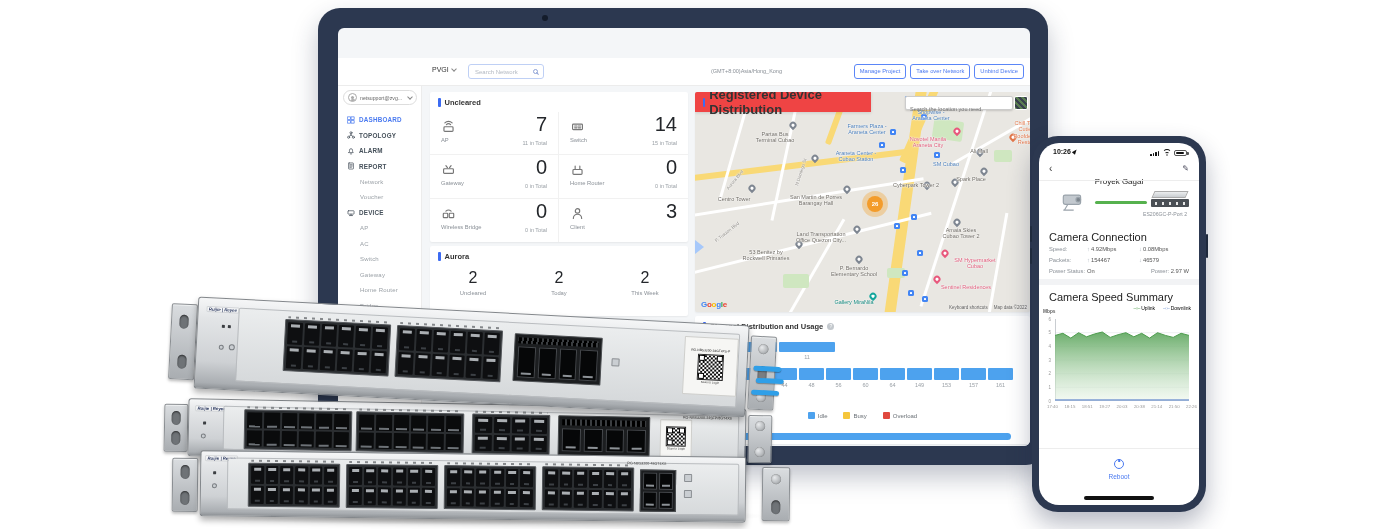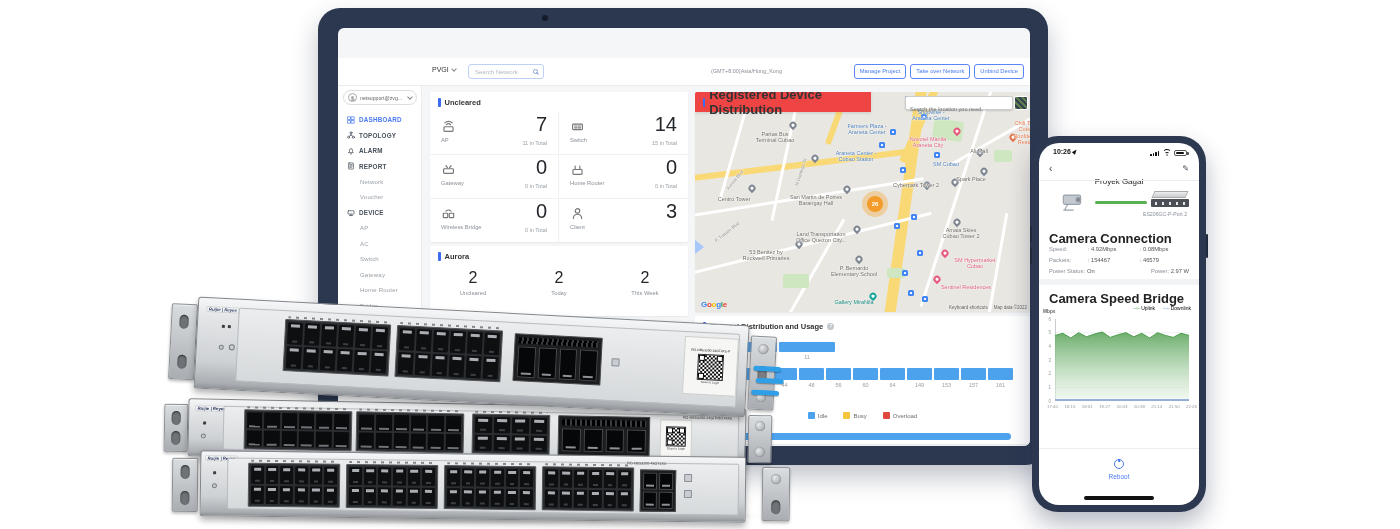--- a/index.html
+++ b/index.html
@@ -200,21 +200,21 @@
   .bat{position:relative;width:13px;height:6.5px;border:1px solid #555;border-radius:2px;}
   .bat i{position:absolute;left:1px;top:1px;bottom:1px;width:8px;background:#111;border-radius:1px;}
   .bat::after{content:"";position:absolute;right:-2.5px;top:1.5px;width:1.5px;height:2.5px;background:#555;border-radius:0 1px 1px 0;}
   .phead{position:absolute;left:0;top:18px;width:100%;height:18px;}
   .pback{position:absolute;left:10px;top:2px;font-size:10px;color:#333;line-height:12px;cursor:pointer;}
   .ptitle{position:absolute;left:0;width:100%;text-align:center;top:4px;font-size:8px;color:#222;margin-top:12px;}
   .pedit{position:absolute;right:10px;top:3px;font-size:8px;color:#556;cursor:pointer;}
   .hr{position:absolute;left:0;right:0;height:1px;background:#ededed;}
   .greenline{position:absolute;height:3px;background:#56b14e;border-radius:1.5px;}
   .portlbl{position:absolute;font-size:5.2px;color:#8a9097;text-align:center;}
-  .ph-sec{position:absolute;left:10px;font-size:13px;font-weight:bold;color:#222;}
+  .ph-sec{position:absolute;left:10px;font-size:11px;font-weight:normal;color:#222;}
   .ph-row{position:absolute;left:10px;right:10px;display:flex;font-size:5.8px;color:#555;align-items:center;}
   .ph-k{width:38px;color:#8a9097;}
   .arr{color:#aab3bb;margin-right:1px;}
   .ph-grp{width:52px;}
   .ph-right{margin-left:auto;}
   .gap-band{position:absolute;left:0;right:0;height:6px;background:#f2f3f5;}
   .ph-legend{position:absolute;right:8px;display:flex;gap:8px;font-size:5px;}
   .ph-li{display:flex;align-items:center;gap:2px;}
   .lmark{font-size:5px;letter-spacing:-1px;}
   .ylab{position:absolute;left:4px;font-size:4.8px;color:#666;font-weight:bold;}
@@ -886,21 +886,21 @@
         <span class="ph-grp"><span class="arr">↑</span><span>154467</span></span>
         <span><span class="arr">↓</span><span>46579</span></span>
       </div>
       <div class="ph-row" style="top:125px">
         <span class="ph-k">Power Status:</span>
         <span>On</span>
         <span class="ph-right"><span style="color:#8a9097">Power:</span> <span>2.97 W</span></span>
       </div>
 
       <i class="gap-band" style="top:136px"></i>
-      <div class="ph-sec" style="top:148px">Camera Speed Bridge</div>
+      <div class="ph-sec" style="top:148px">Camera Speed Summary</div>
       <div class="ph-legend" id="ph-legend" style="top:162px">
           <span class="ph-li">
             <i class="lmark" style="color: rgb(78, 157, 78);">–○–</i>
             <span>Uplink</span>
           </span>
           <span class="ph-li">
             <i class="lmark" style="color: rgb(123, 155, 210);">–○–</i>
             <span>Downlink</span>
           </span>
         </div>

